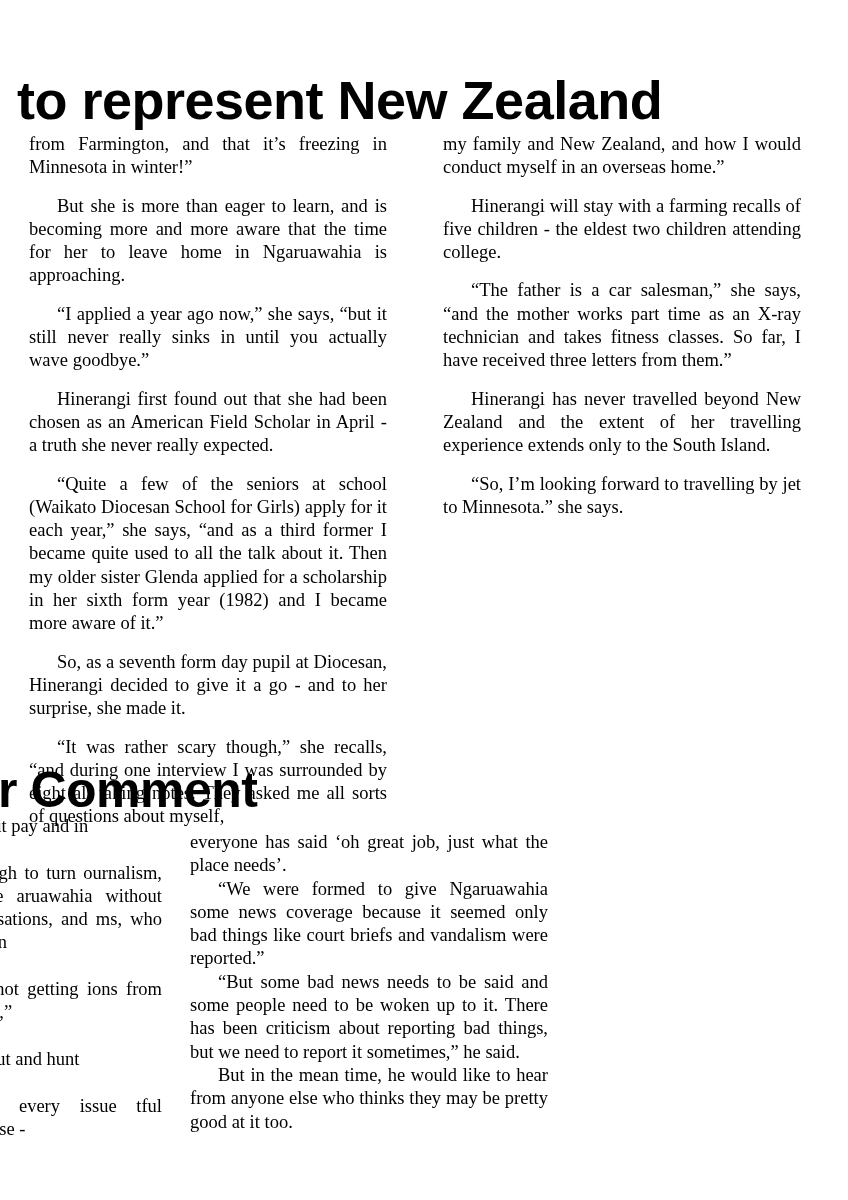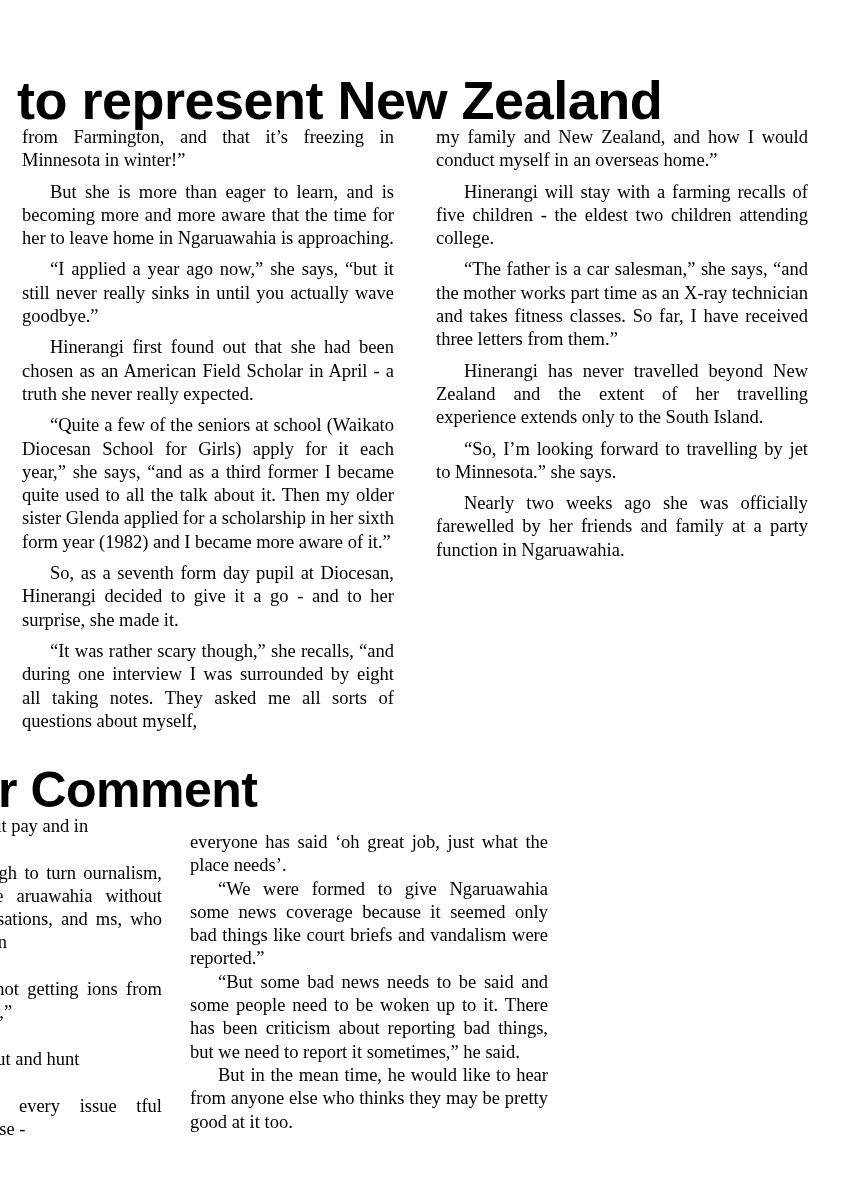--- a/index.html
+++ b/index.html
@@ -54,21 +54,21 @@
     position: absolute;
     font-size: 18.5px;
     line-height: 23.3px;
     text-align: justify;
     text-justify: inter-word;
   }
   .a1-col-left  { left: 14px;  top: 0; width: 388px; }
   .a1-col-right { left: 428px; top: 0; width: 388px; }
 
   .col p {
-    margin: 8px;
+    margin: 15px;
   }
   .col p.indent {
     text-indent: 28px;
   }
 
   
   .article-2 {
     position: absolute;
     left: 0;
     top: 815px;
@@ -98,21 +98,20 @@
       <p class="indent">So, as a seventh form day pupil at Diocesan, Hinerangi decided to give it a go - and to her surprise, she made it.</p>
       <p class="indent">“It was rather scary though,” she recalls, “and during one interview I was surrounded by eight all taking notes. They asked me all sorts of questions about myself,</p>
     </div>
 
     <div class="col a1-col-right">
       <p>my family and New Zealand, and how I would conduct myself in an overseas home.”</p>
       <p class="indent">Hinerangi will stay with a farming recalls of five children  - the eldest two children attending college.</p>
       <p class="indent">“The father is a car salesman,” she says, “and the mother works part time as an X-ray technician and takes fitness classes. So far, I have received three letters from them.”</p>
       <p class="indent">Hinerangi has never travelled beyond New Zealand and the extent of her travelling experience extends only to the South Island.</p>
       <p class="indent">“So, I’m looking forward to travelling by jet to Minnesota.” she says.</p>
-      <p class="indent">Nearly two weeks ago she was officially farewelled by her friends and family at a party function in Ngaruawahia.</p>
     </div>
 
   </div>
 
   <h1 class="headline headline-2">or Comment</h1>
 
   <div class="article-2">
 
     <div class="col a2-col-left">
       <p>without pay and in</p>

